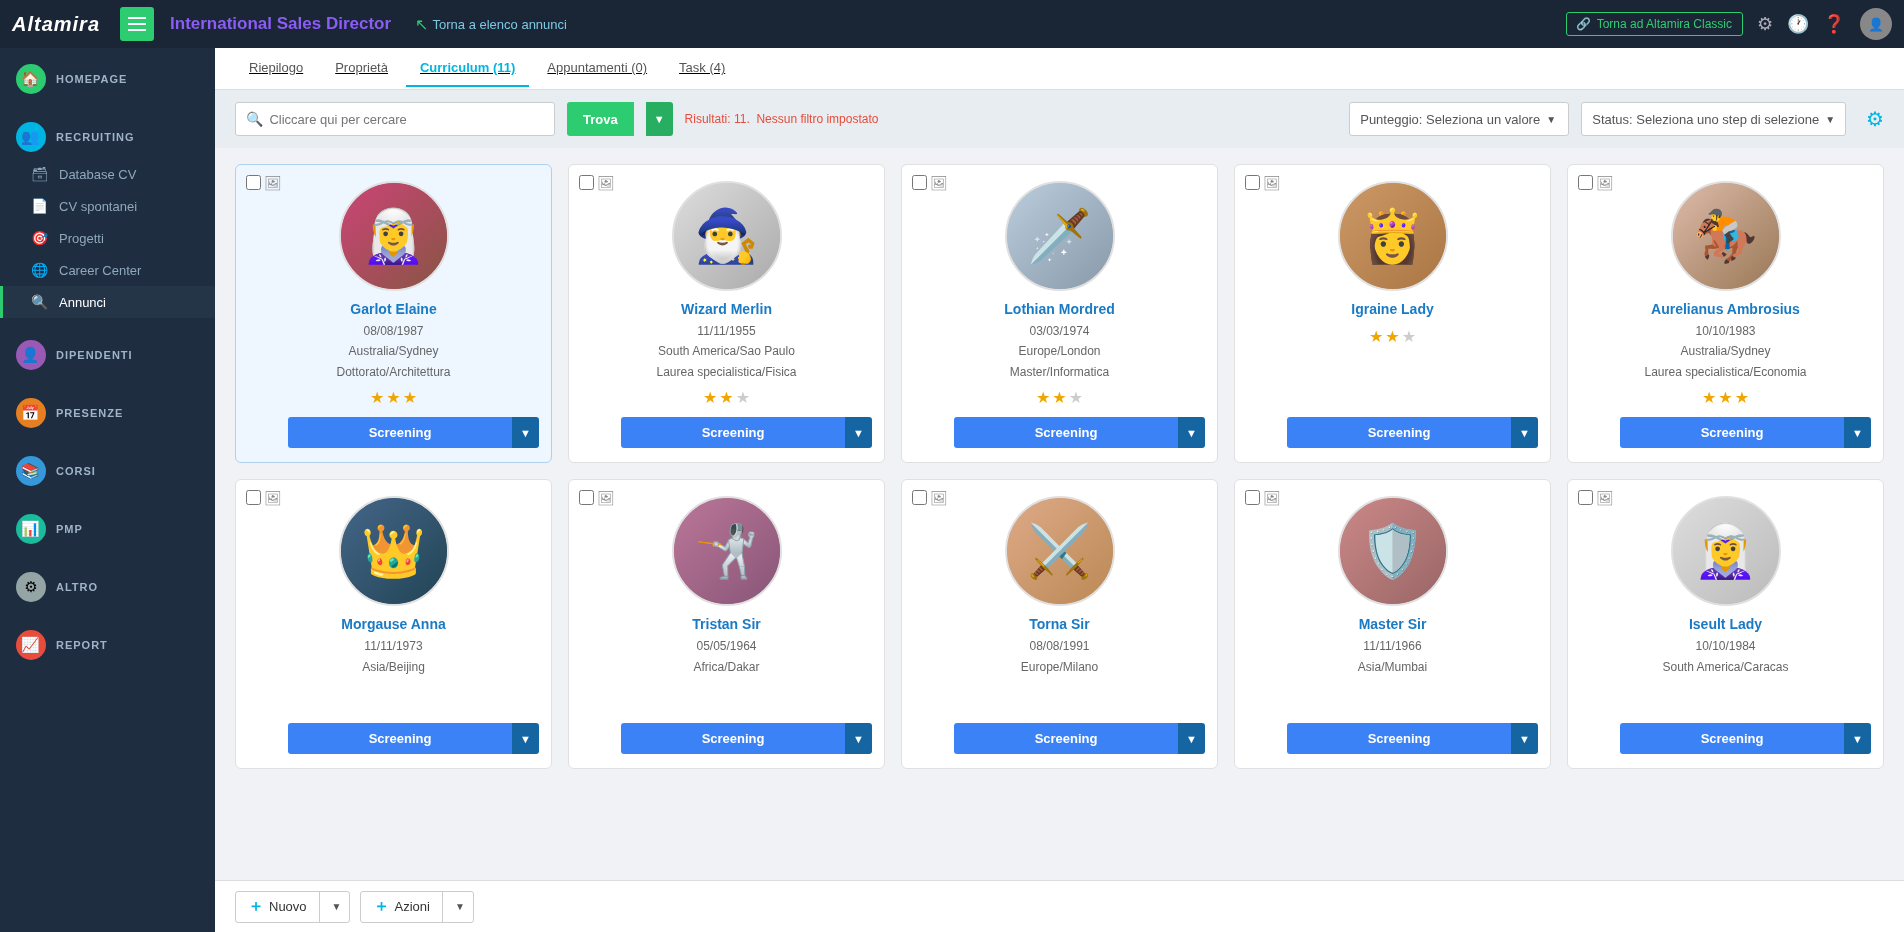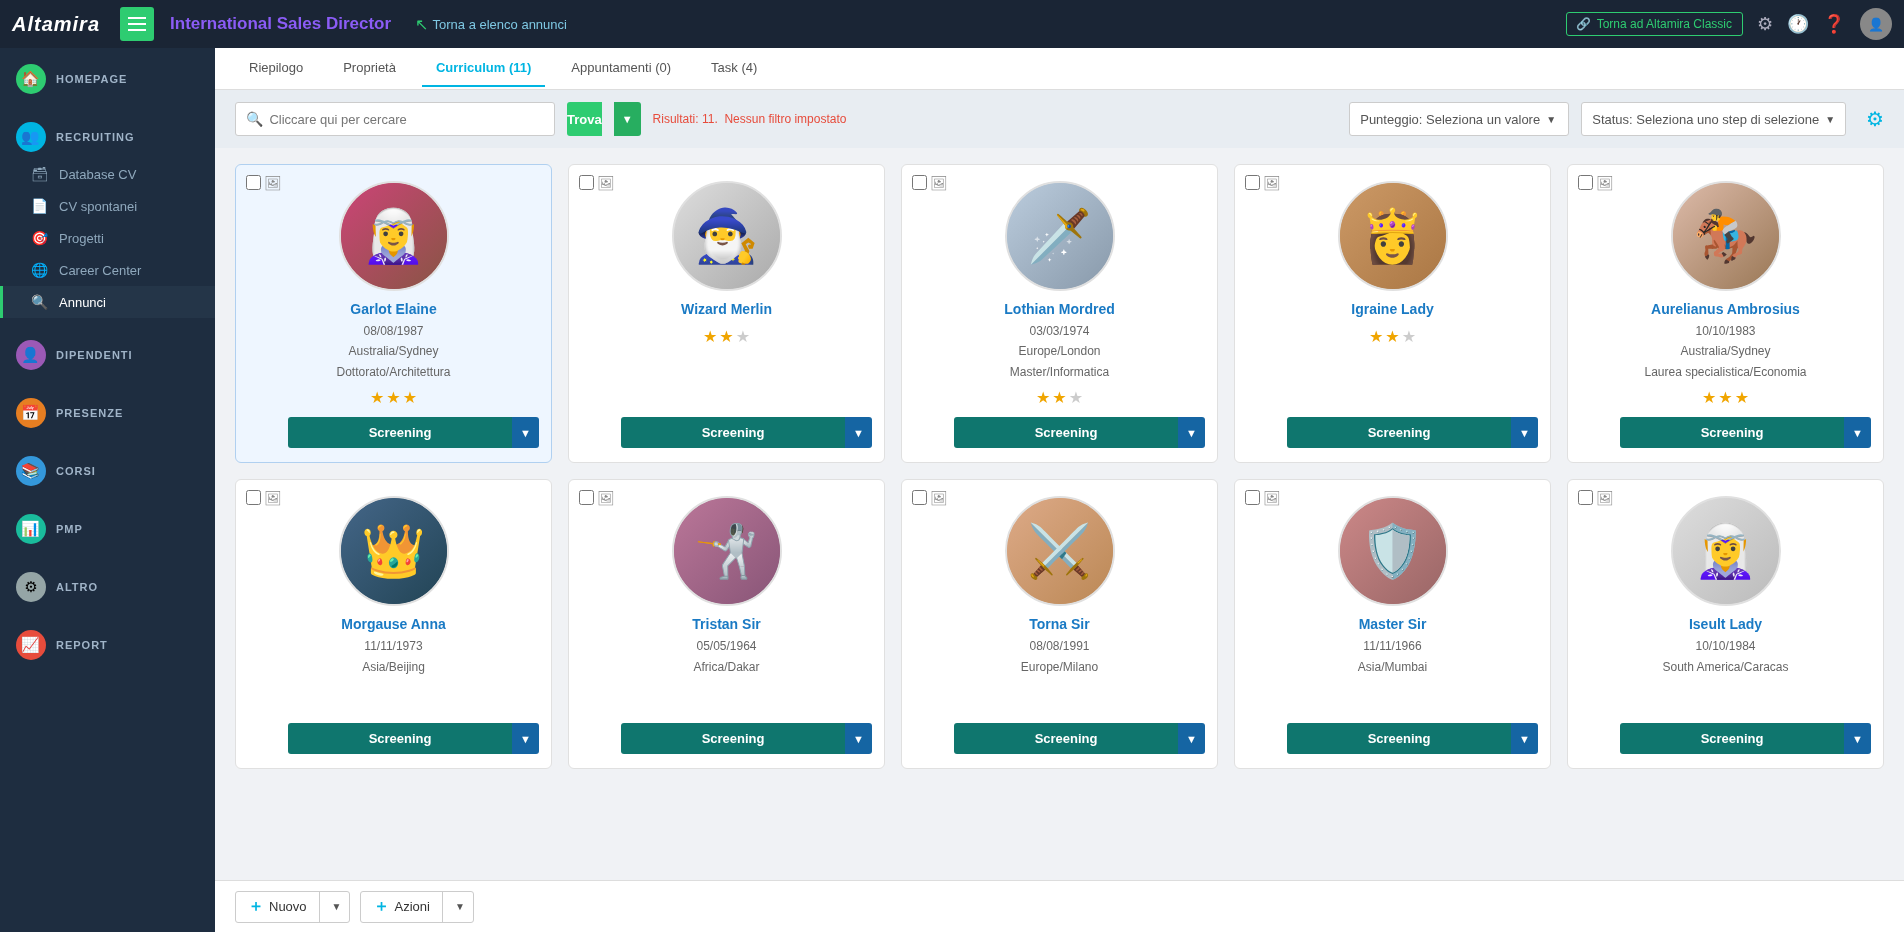--- a/index.html
+++ b/index.html
@@ -141,21 +141,22 @@
 
     
     .tabs-bar {
       background: white;
       display: flex;
       align-items: center;
       padding: 0 20px;
       border-bottom: 1px solid #ddd;
       flex-shrink: 0;
       height: 42px;
-      gap: 12px;
+      gap: 4px;
+      text-decoration: underline;
     }
     .tab {
       padding: 10px 14px;
       font-size: 13px;
       color: #555;
       cursor: pointer;
       border-bottom: 2px solid transparent;
       white-space: nowrap;
     }
     .tab.active { color: #00b5e2; border-bottom: 2px solid #00b5e2; font-weight: 600; }
@@ -181,21 +182,21 @@
       gap: 6px;
     }
     .search-input-wrap input {
       border: none; outline: none; font-size: 13px; color: #999; width: 100%;
     }
     .search-icon { color: #aaa; font-size: 14px; }
     .find-btn {
       background: #2ecc71;
       color: white;
       border: none;
-      padding: 0 0;
+      padding: 0 16px;
       height: 34px;
       border-radius: 3px 0 0 3px;
       font-size: 13px;
       font-weight: 600;
       cursor: pointer;
       display: flex; align-items: center; gap: 4px;
     }
     .find-btn-drop {
       background: #27ae60;
       border: none;
@@ -296,21 +297,21 @@
       justify-content: center;
     }
     .star { color: #f0a500; font-size: 16px; }
     .star.empty { color: #ccc; }
     .screening-btn-wrap {
       display: flex;
       width: 100%;
       margin-top: auto;
     }
     .screening-btn {
-      background: #0f766e;
+      background: #3b82f6;
       color: white;
       border: none;
       padding: 8px 0;
       border-radius: 3px 0 0 3px;
       font-size: 13px;
       font-weight: 600;
       flex: 1;
       cursor: pointer;
       text-align: center;
       margin-left: 40px;
@@ -573,20 +574,25 @@
       <button class="screening-btn-drop">▼</button>
     </div>
   </div>
           <div class="card ">
     <input type="checkbox" class="card-checkbox" style="">
     <span class="card-badge">🖼</span>
     <div class="card-avatar av2">
       <div class="avatar-figure av2" style="font-size:52px;">🧙‍♂️</div>
     </div>
     <div class="card-name">Wizard Merlin</div>
+    <div class="card-info">
+      11/11/1955<br>
+      South America/Sao Paulo<br>
+      Laurea specialistica/Fisica
+    </div>
     <div class="stars">
               <span class="star">★</span>
               <span class="star">★</span>
               <span class="star empty">★</span>
             </div>
     <div class="screening-btn-wrap">
       <button class="screening-btn">Screening</button>
       <button class="screening-btn-drop">▼</button>
     </div>
   </div>

